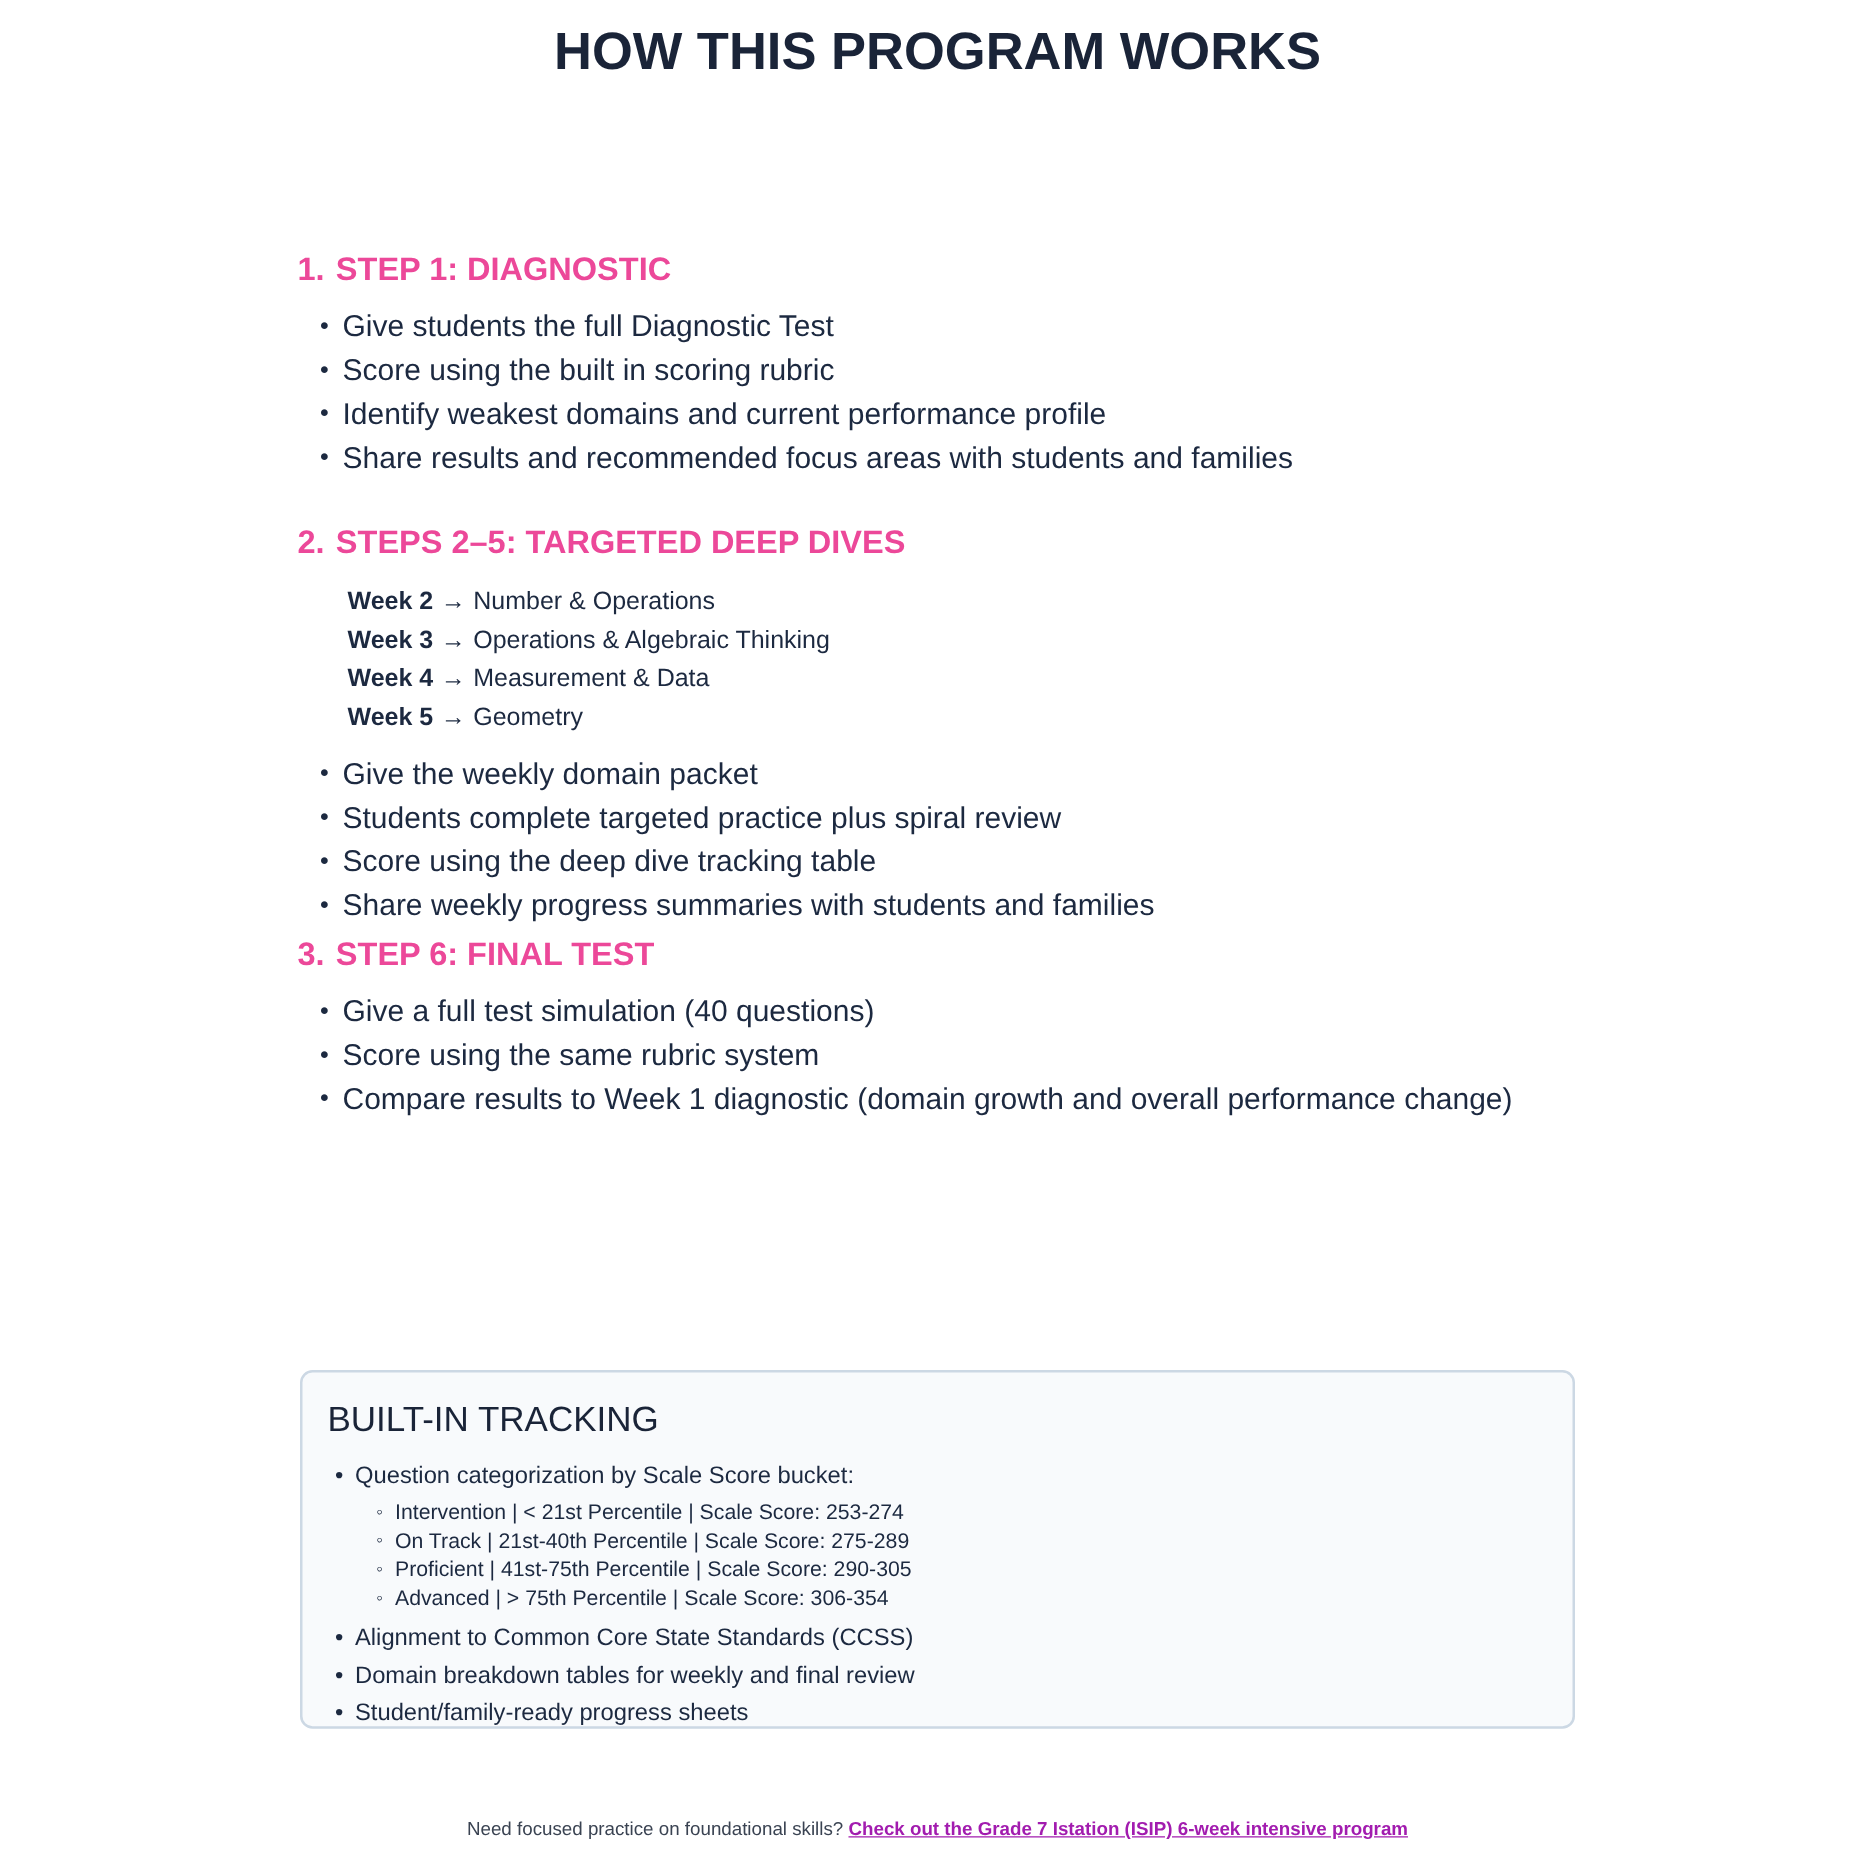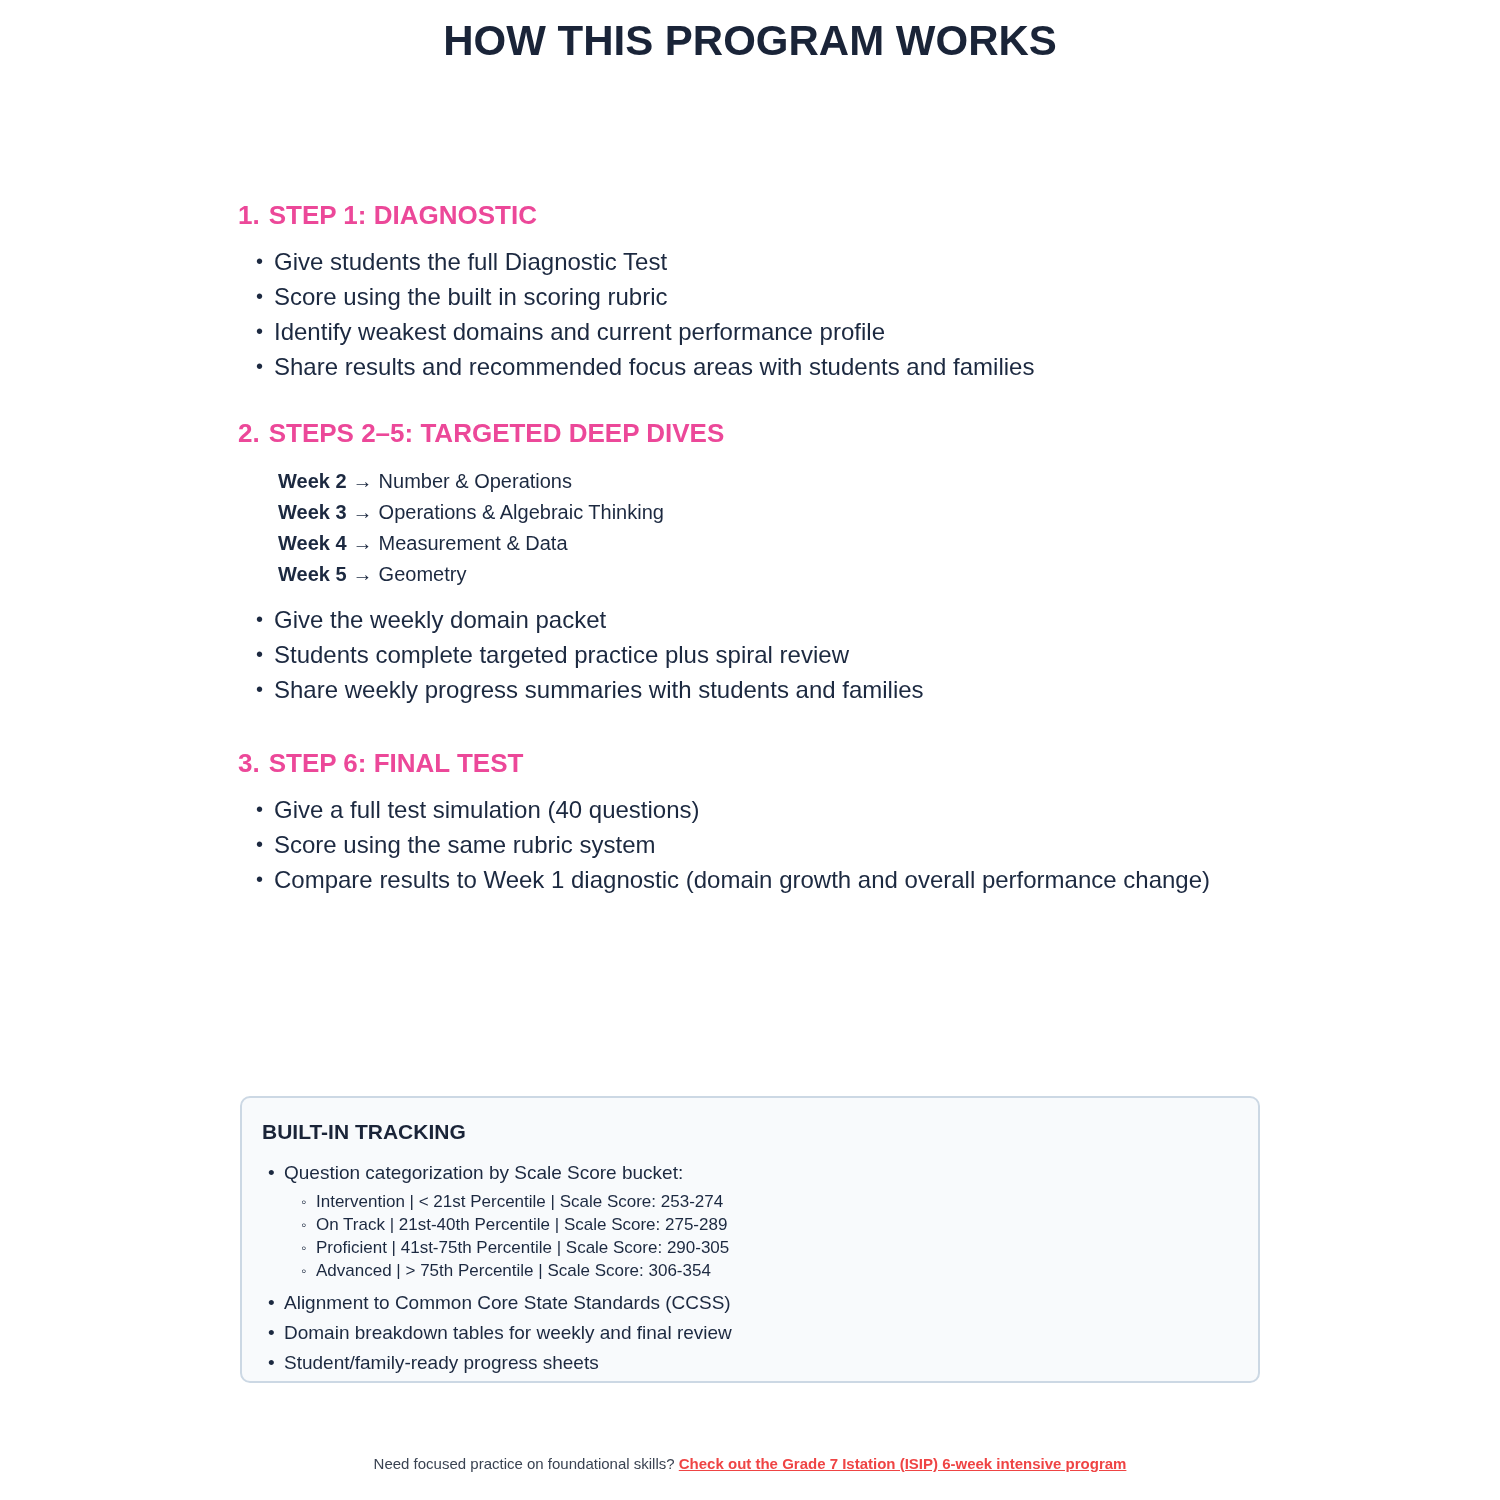--- a/index.html
+++ b/index.html
@@ -80,22 +80,22 @@
     width: 1020px;
     height: 287px;
     box-sizing: border-box;
     background: #f8fafc;
     border: 2px solid #ccd8e4;
     border-radius: 10px;
     padding: 18px 24px 18px 20px;
   }
   .tracking-box h3 {
     margin: 4px 0 14px 0;
-    font-size: 21px;
-    font-weight: 700;
+    font-size: 28px;
+    font-weight: 400;
     color: #1a2438;
   }
   ul.box-bullets {
     list-style: none;
     margin: 0;
     padding: 0;
   }
   ul.box-bullets > li {
     position: relative;
     font-size: 19px;
@@ -131,21 +131,21 @@
     position: absolute;
     top: 1455px;
     left: 0;
     width: 100%;
     text-align: center;
     font-size: 15px;
     color: #3a4352;
   }
   .footer-link {
     font-weight: 700;
-    color: #ef4444;
+    color: #a21caf;
     text-decoration: underline;
     cursor: pointer;
   }
 </style>
 </head>
 <body>
 
 <div class="page">
 
   <h1 class="title">HOW THIS PROGRAM WORKS</h1>
@@ -176,20 +176,21 @@
       <div class="week-line">
         <span class="week-label">Week 4</span><span class="week-arrow">→</span><span>Measurement &amp; Data</span>
       </div>
       <div class="week-line">
         <span class="week-label">Week 5</span><span class="week-arrow">→</span><span>Geometry</span>
       </div>
     </div>
     <ul class="bullets" style="margin-top:12px;">
       <li>Give the weekly domain packet</li>
       <li>Students complete targeted practice plus spiral review</li>
+      <li>Score using the deep dive tracking table</li>
       <li>Share weekly progress summaries with students and families</li>
     </ul>
   </div>
 
   <div class="section sec-3">
     <h2>
       <span class="sec-num">3.</span><span>STEP 6: FINAL TEST</span>
     </h2>
     <ul class="bullets">
       <li>Give a full test simulation (40 questions)</li>

